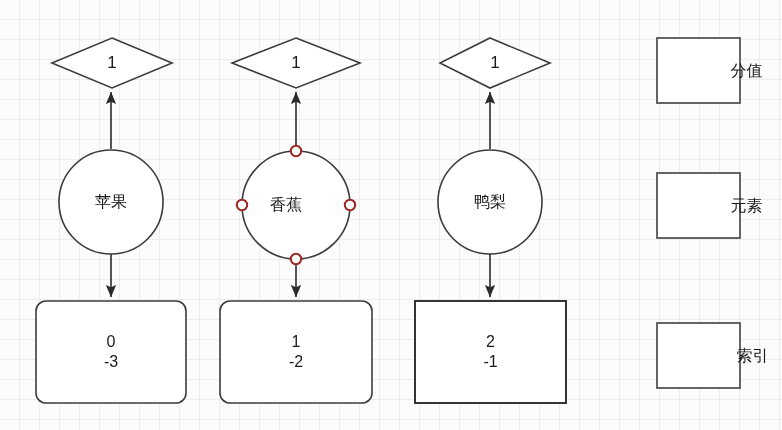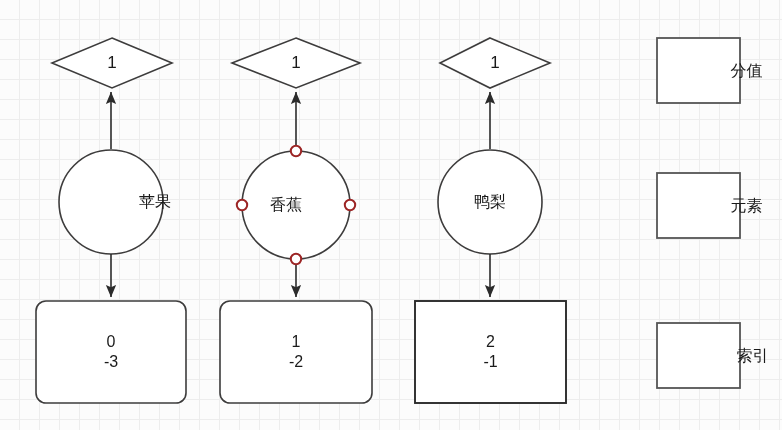--- a/index.html
+++ b/index.html
@@ -92,21 +92,21 @@
       <rect x="657" y="38" width="83" height="65" fill="#ffffff" stroke="#555555" stroke-width="1.8"></rect>
       <rect x="657" y="173" width="83" height="65" fill="#ffffff" stroke="#555555" stroke-width="1.8"></rect>
       <rect x="657" y="323" width="83" height="65" fill="#ffffff" stroke="#555555" stroke-width="1.8"></rect>
     </g>
   </svg>
 
   <div class="node-label lbl-diamond" style="left:52px; top:38px; width:120px; height:50px;">1</div>
   <div class="node-label lbl-diamond" style="left:232px; top:38px; width:128px; height:50px;">1</div>
   <div class="node-label lbl-diamond" style="left:440px; top:38px; width:110px; height:50px;">1</div>
 
-  <div class="node-label lbl-circle" style="left:59px; top:150px; width:104px; height:104px;margin-left:44px;">苹果</div>
+  <div class="node-label lbl-circle" style="left:59px; top:150px; width:104px; height:104px;">苹果</div>
   <div class="node-label lbl-circle" style="left:232px; top:151px; width:108px; height:108px;">香蕉</div>
   <div class="node-label lbl-circle" style="left:438px; top:150px; width:104px; height:104px;text-align:center;">鸭梨</div>
 
   <div class="node-label lbl-rect" style="left:36px; top:301px; width:150px; height:102px;">0
 -3</div>
   <div class="node-label lbl-rect" style="left:220px; top:301px; width:152px; height:102px;">1
 -2</div>
   <div class="node-label lbl-rect" style="left:415px; top:301px; width:151px; height:102px;">2
 -1</div>
 

